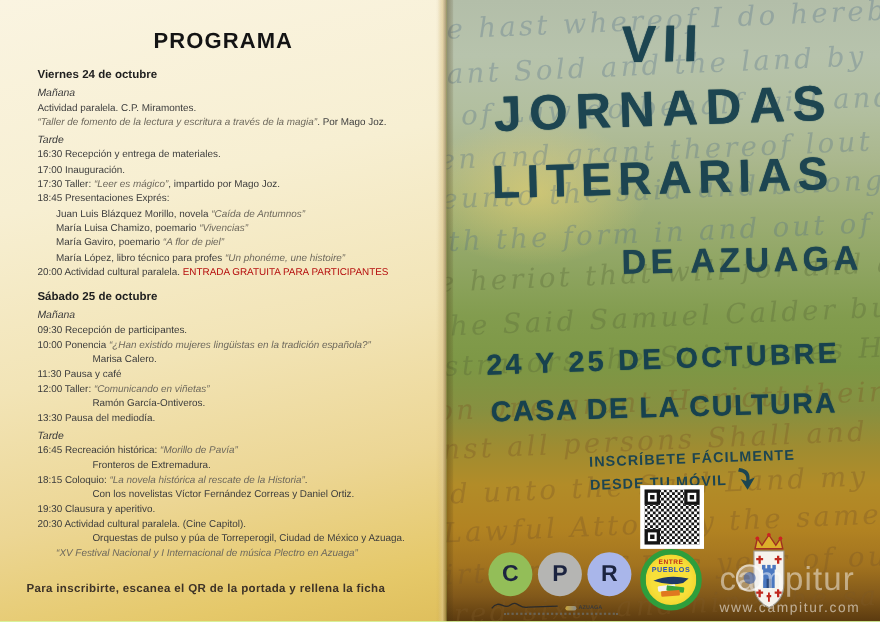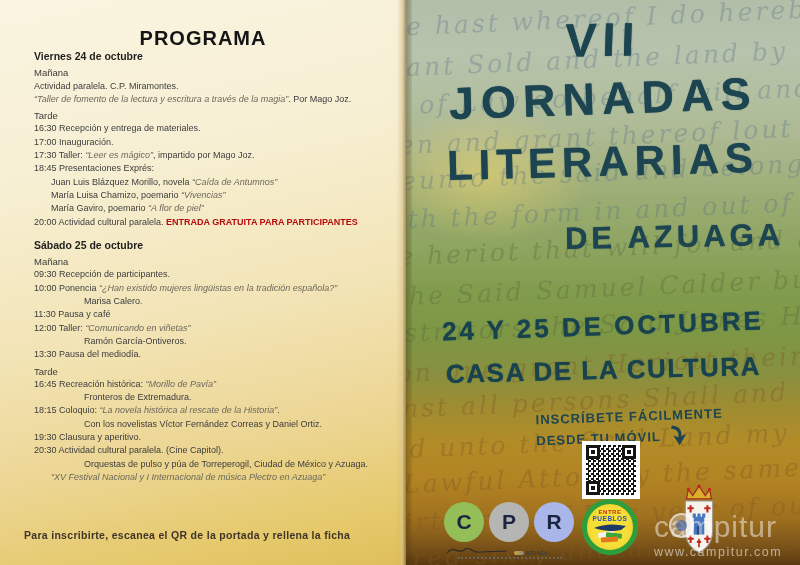--- a/index.html
+++ b/index.html
@@ -9,26 +9,26 @@
   
   .left-page{position:absolute;left:0;top:0;width:406px;height:565px;overflow:hidden;
     background:linear-gradient(168deg,#faf4e1 0%,#f7efd2 30%,#f2e4b6 55%,#ecd694 75%,#e5c869 92%,#dfbf5c 100%);}
   .left-page::after{content:"";position:absolute;right:0;top:0;bottom:0;width:10px;
     background:linear-gradient(90deg,rgba(150,110,40,0) 0%,rgba(150,110,40,0.22) 100%);}
   .prog-heading{position:absolute;top:14px;left:0;width:100%;text-align:center;
     font-size:20px;font-weight:bold;letter-spacing:1px;color:#141414;}
   .prog{position:absolute;left:34px;top:50px;right:12px;}
   .pl{font-size:9px;line-height:13.3px;color:#3c3c3c;}
   .pl.day{font-size:10.5px;font-weight:bold;color:#1f1f1f;margin-top:10px;}
-  .pl.day:first-child{margin-top:0;}
-  .pl.label{font-size:9.5px;margin-top:3px;color:#3a3a3a;}
+  .pl.day:first-child{margin-top:12px;}
+  .pl.label{font-style:italic;font-size:9.5px;margin-top:3px;color:#3a3a3a;}
   .pl.in1{padding-left:17px;}
   .pl.in2{padding-left:50px;}
   .pl .quote{font-style:italic;color:#6d685c;}
-  .pl .red{color:#b50d0d;font-weight:bold;margin-top:48px;}
+  .pl .red{color:#b50d0d;font-weight:normal;margin-top:48px;}
   .footer-note{position:absolute;left:24px;top:529px;font-size:10.5px;font-weight:bold;
     letter-spacing:0.3px;color:#3f3428;}
 
   
   .spine{position:absolute;left:398px;top:0;width:14px;height:565px;z-index:6;
     background:linear-gradient(90deg,rgba(120,90,30,0) 0%,rgba(225,205,150,0.55) 30%,
                rgba(70,50,15,0.38) 55%,rgba(70,50,15,0.10) 100%);}
 
   
   .right-page{position:absolute;left:406px;top:0;width:394px;height:565px;overflow:hidden;
@@ -118,20 +118,21 @@
         <div class="pl line"><span class="normal">Actividad paralela. C.P. Miramontes.</span></div>
         <div class="pl line"><span class="quote">“Taller de fomento de la lectura y escritura a través de la magia”</span><span class="normal">. Por Mago Joz.</span></div>
         <div class="pl label"><span class="normal">Tarde</span></div>
         <div class="pl line"><span class="normal">16:30 Recepción y entrega de materiales.</span></div>
         <div class="pl line"><span class="normal">17:00 Inauguración.</span></div>
         <div class="pl line"><span class="normal">17:30 Taller: </span><span class="quote">“Leer es mágico”</span><span class="normal">, impartido por Mago Joz.</span></div>
         <div class="pl line"><span class="normal">18:45 Presentaciones Exprés:</span></div>
         <div class="pl in1"><span class="normal">Juan Luis Blázquez Morillo, novela </span><span class="quote">“Caída de Antumnos”</span></div>
         <div class="pl in1"><span class="normal">María Luisa Chamizo, poemario </span><span class="quote">“Vivencias”</span></div>
         <div class="pl in1"><span class="normal">María Gaviro, poemario </span><span class="quote">“A flor de piel”</span></div>
+        <div class="pl in1"><span class="normal">María López, libro técnico para profes </span><span class="quote">“Un phonéme, une histoire”</span></div>
         <div class="pl line"><span class="normal">20:00 Actividad cultural paralela.  </span><span class="red">ENTRADA GRATUITA PARA PARTICIPANTES</span></div>
         <div class="pl day"><span class="normal">Sábado 25 de octubre</span></div>
         <div class="pl label"><span class="normal">Mañana</span></div>
         <div class="pl line"><span class="normal">09:30 Recepción de participantes.</span></div>
         <div class="pl line"><span class="normal">10:00 Ponencia </span><span class="quote">“¿Han existido mujeres lingüistas en la tradición española?”</span></div>
         <div class="pl in2"><span class="normal">Marisa Calero.</span></div>
         <div class="pl line"><span class="normal">11:30 Pausa y café</span></div>
         <div class="pl line"><span class="normal">12:00 Taller: </span><span class="quote">“Comunicando en viñetas”</span></div>
         <div class="pl in2"><span class="normal">Ramón García-Ontiveros.</span></div>
         <div class="pl line"><span class="normal">13:30 Pausa del mediodía.</span></div>

